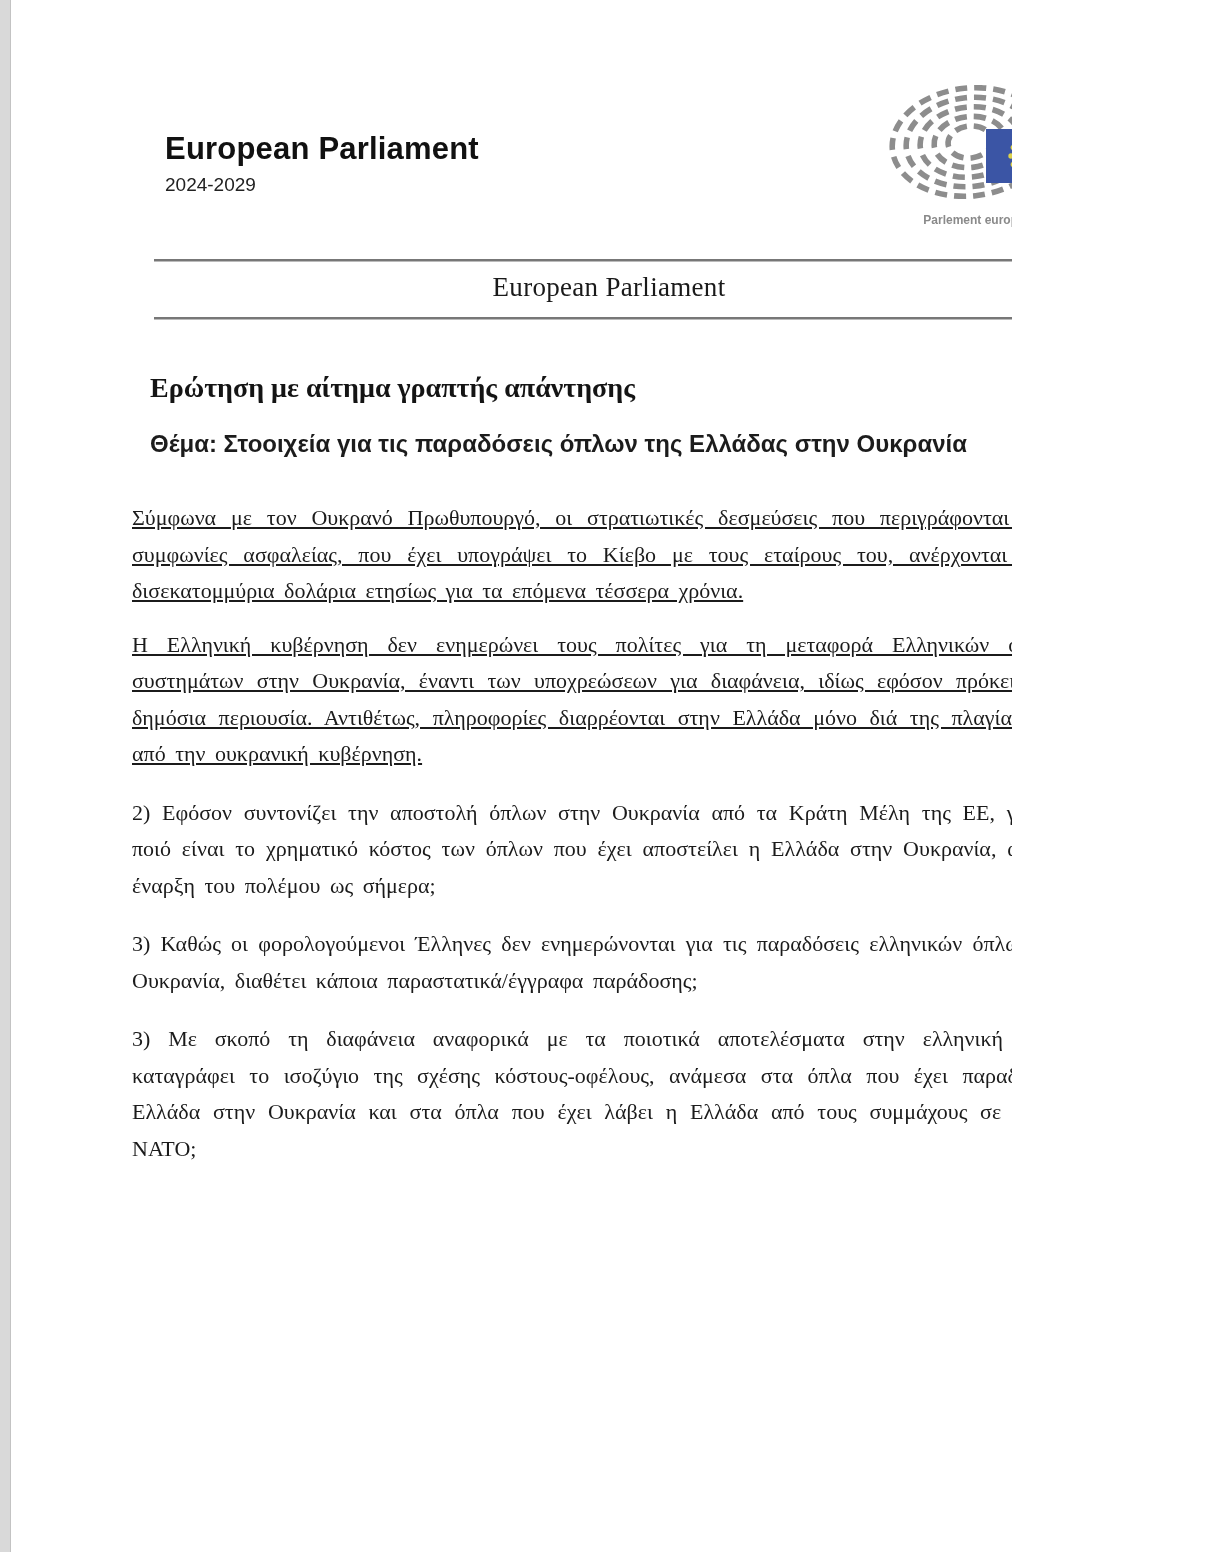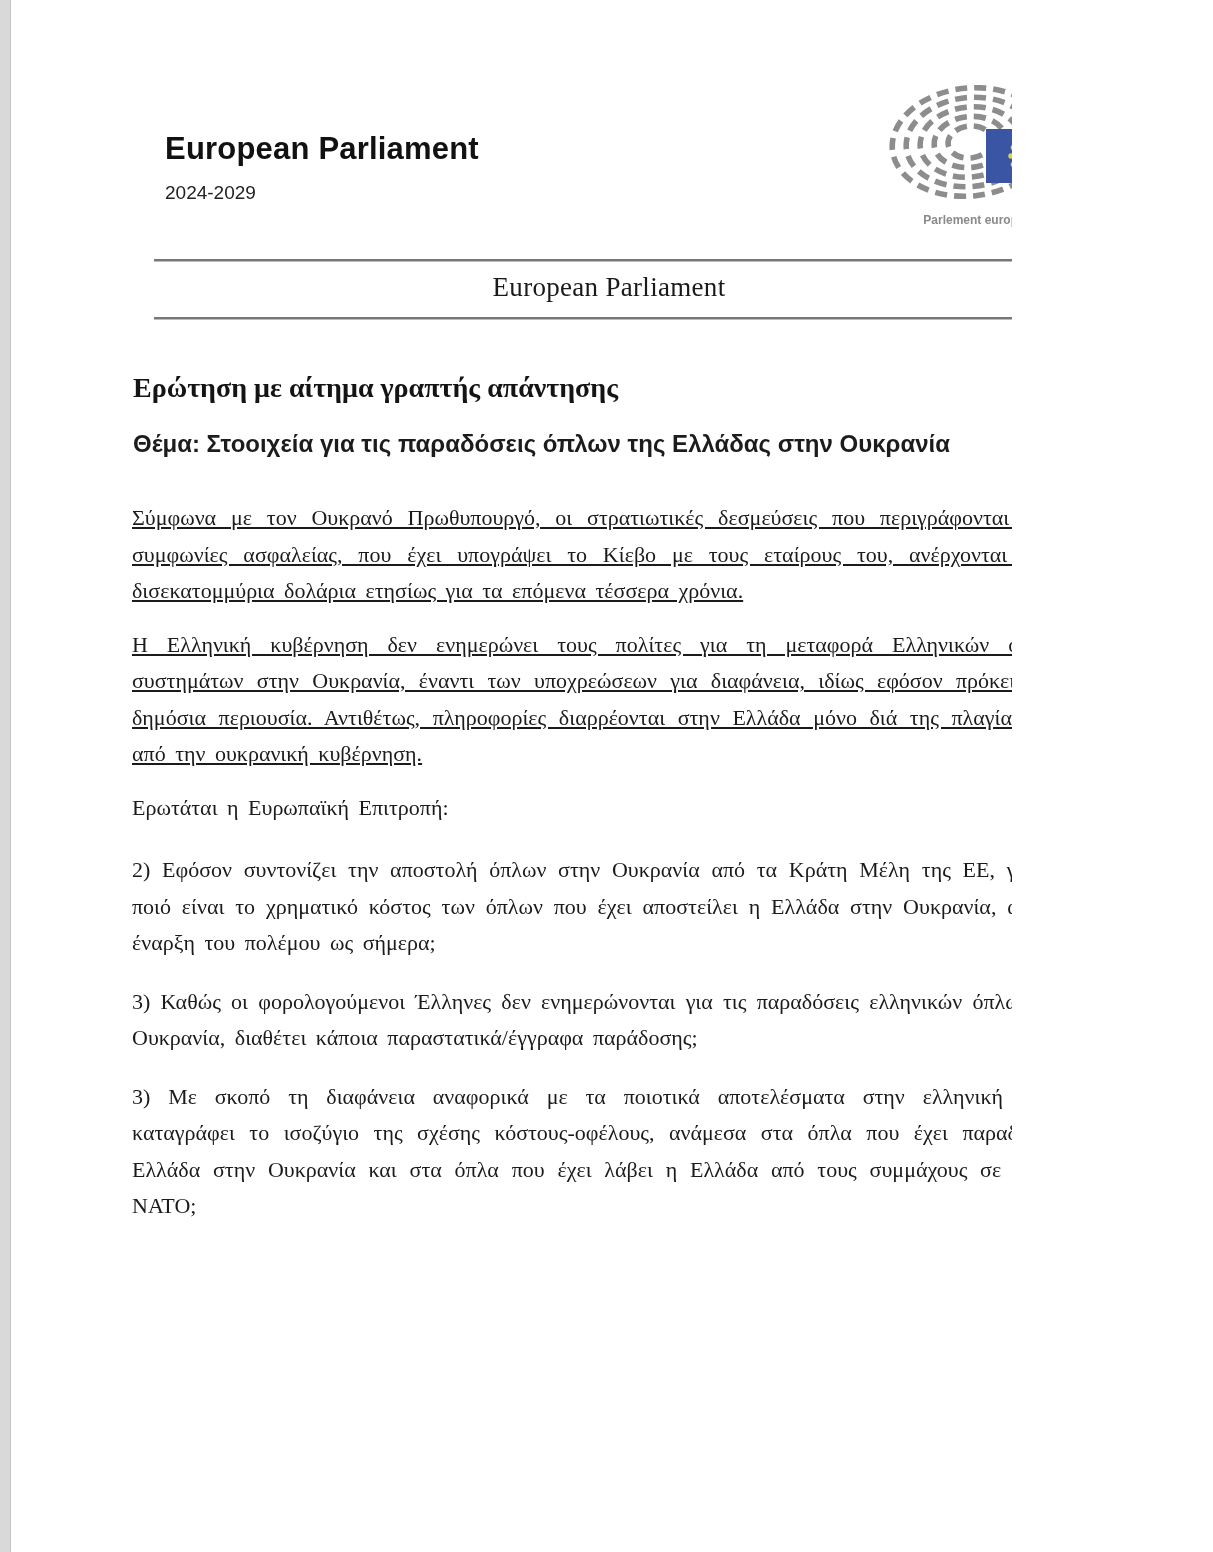--- a/index.html
+++ b/index.html
@@ -21,36 +21,36 @@
     position:absolute; left:132px; top:0;
     width:950px;
   }
   
   .doc-header {
     margin-top:85px;
     display:flex; justify-content:space-between; align-items:flex-start;
   }
   .inst-block { margin-left:33px; margin-top:48px; font-family:"Liberation Sans", sans-serif; }
   .inst-name { font-size:31px; font-weight:bold; letter-spacing:0.2px; color:#111; line-height:1.05; }
-  .inst-term { font-size:19px; color:#222; margin-top:16px; }
+  .inst-term { font-size:19px; color:#222; margin-top:8px; }
   .logo-block { width:190px; margin-right:6px; text-align:center; }
   .logo-caption {
     font-family:"Liberation Sans", sans-serif;
     font-size:12px; font-weight:bold; color:#8a8a8a;
     margin-top:2px; white-space:nowrap;
   }
   
   .banner { margin-top:32px; margin-left:22px; margin-right:18px; }
   .rule { height:2px; background:#777; border-bottom:1px solid #bbb; }
   .banner-title {
     text-align:center; font-size:27px; color:#1a1a1a;
     padding:10px 0 14px 0; letter-spacing:0.3px;
   }
   
-  .q-head { margin-left:1px; }
+  .q-head { margin-left:18px; }
   .q-title { margin-top:52px; font-size:28px; font-weight:bold; color:#141414; }
   .meta {
     margin-top:30px;
     font-family:"Liberation Sans", sans-serif;
     font-size:20px; line-height:27.5px; color:#1c1c1c;
   }
   .bold { font-weight:bold; }
   .subject {
     margin-top:26px;
     font-family:"Liberation Sans", sans-serif;
@@ -123,21 +123,20 @@
       <div class="subject">Θέμα: Στοοιχεία για τις παραδόσεις όπλων της Ελλάδας στην Ουκρανία</div>
     </div>
 
     <div class="body-text">
       <div class="pblock">
         <p>Σύμφωνα με τον Ουκρανό Πρωθυπουργό, οι στρατιωτικές δεσμεύσεις που περιγράφονται σε 20 συμφωνίες ασφαλείας, που έχει υπογράψει το Κίεβο με τους εταίρους του, ανέρχονται σε 60 δισεκατομμύρια δολάρια ετησίως για τα επόμενα τέσσερα χρόνια.</p>
       </div>
       <div class="pblock">
         <p>Η Ελληνική κυβέρνηση δεν ενημερώνει τους πολίτες για τη μεταφορά Ελληνικών οπλικών συστημάτων στην Ουκρανία, έναντι των υποχρεώσεων για διαφάνεια, ιδίως εφόσον πρόκειται για δημόσια περιουσία. Αντιθέτως, πληροφορίες διαρρέονται στην Ελλάδα μόνο διά της πλαγίας οδού, από την ουκρανική κυβέρνηση.</p>
       </div>
-      <p class="q-intro">Ερωτάται η Ευρωπαϊκή Επιτροπή:</p>
       <div class="qblock">
         <p>2) Εφόσον συντονίζει την αποστολή όπλων στην Ουκρανία από τα Κράτη Μέλη της ΕΕ, γνωρίζει ποιό είναι το χρηματικό κόστος των όπλων που έχει αποστείλει η Ελλάδα στην Ουκρανία, από την έναρξη του πολέμου ως σήμερα;</p>
       </div>
       <div class="qblock">
         <p>3) Καθώς οι φορολογούμενοι Έλληνες δεν ενημερώνονται για τις παραδόσεις ελληνικών όπλων στην Ουκρανία, διαθέτει κάποια παραστατικά/έγγραφα παράδοσης;</p>
       </div>
       <div class="qblock">
         <p>3) Με σκοπό τη διαφάνεια αναφορικά με τα ποιοτικά αποτελέσματα στην ελληνική άμυνα, καταγράφει το ισοζύγιο της σχέσης κόστους-οφέλους, ανάμεσα στα όπλα που έχει παραδόσει η Ελλάδα στην Ουκρανία και στα όπλα που έχει λάβει η Ελλάδα από τους συμμάχους σε ΕΕ και ΝΑΤΟ;</p>
       </div>
     </div>

